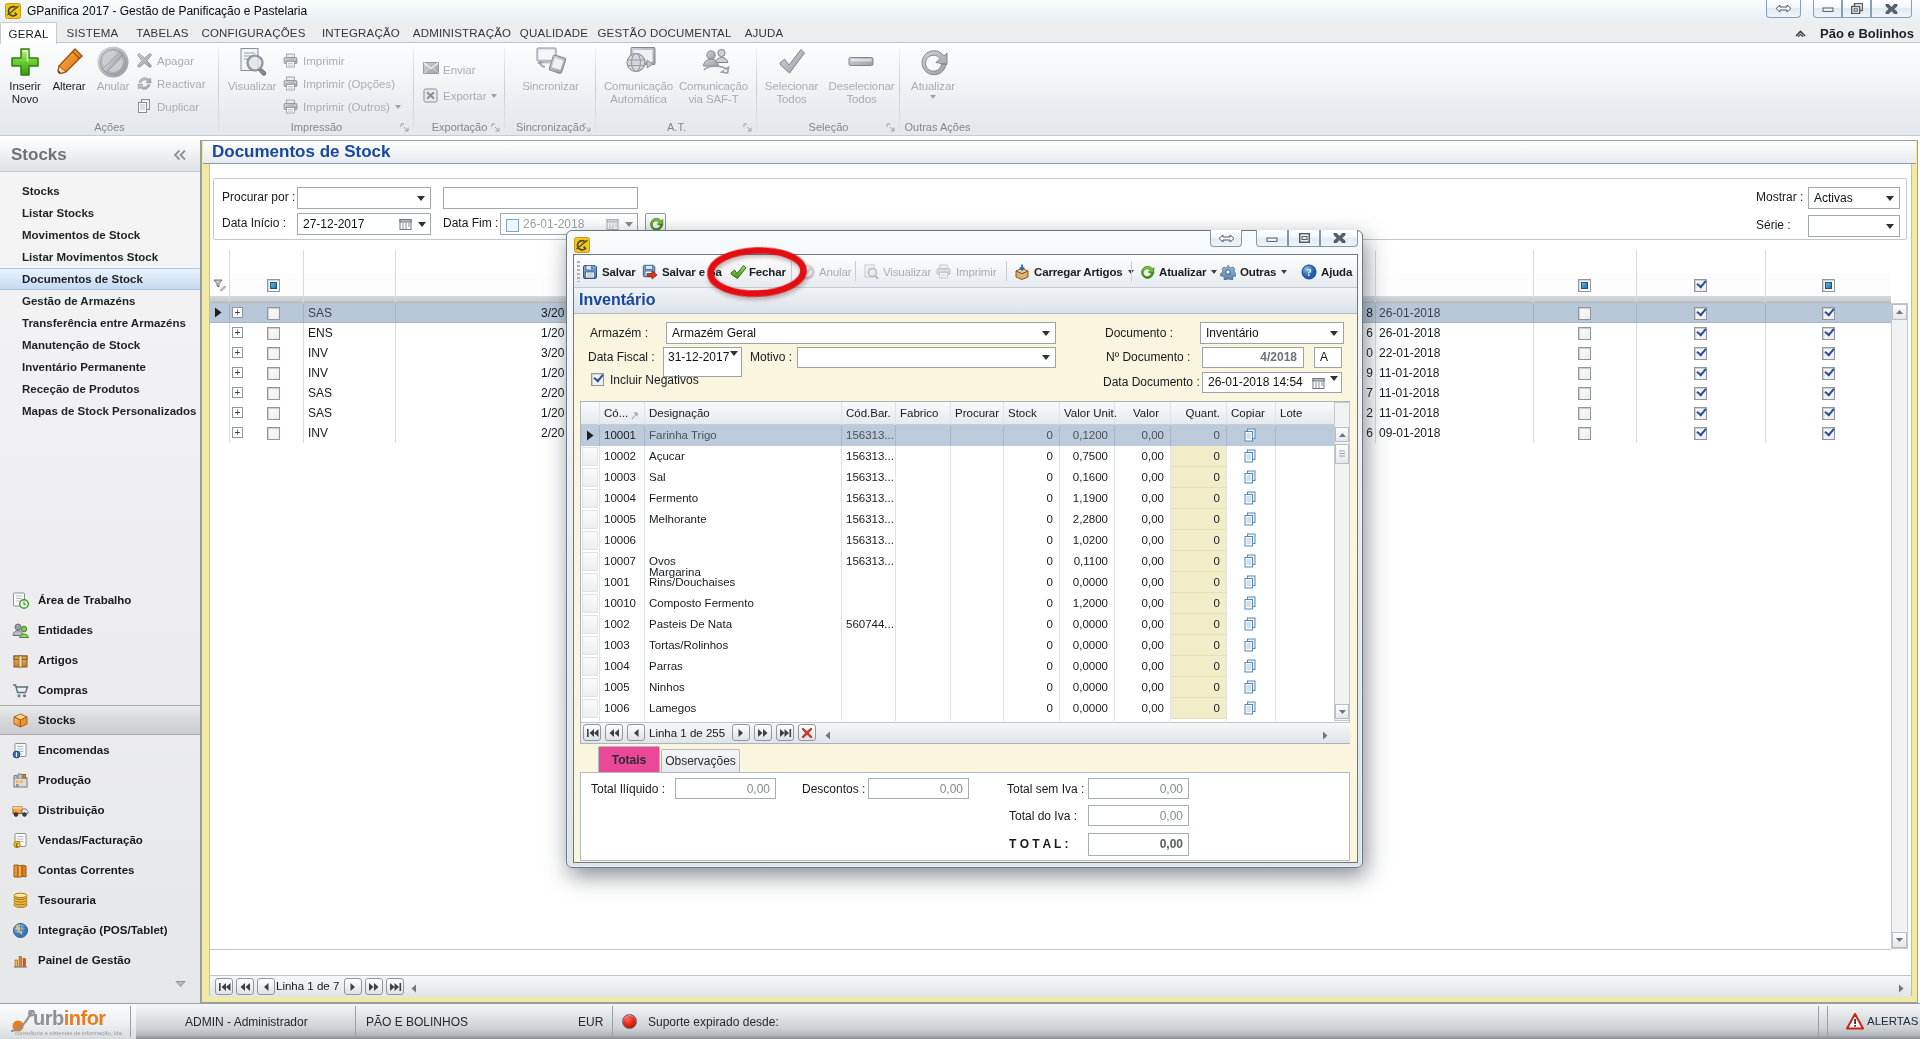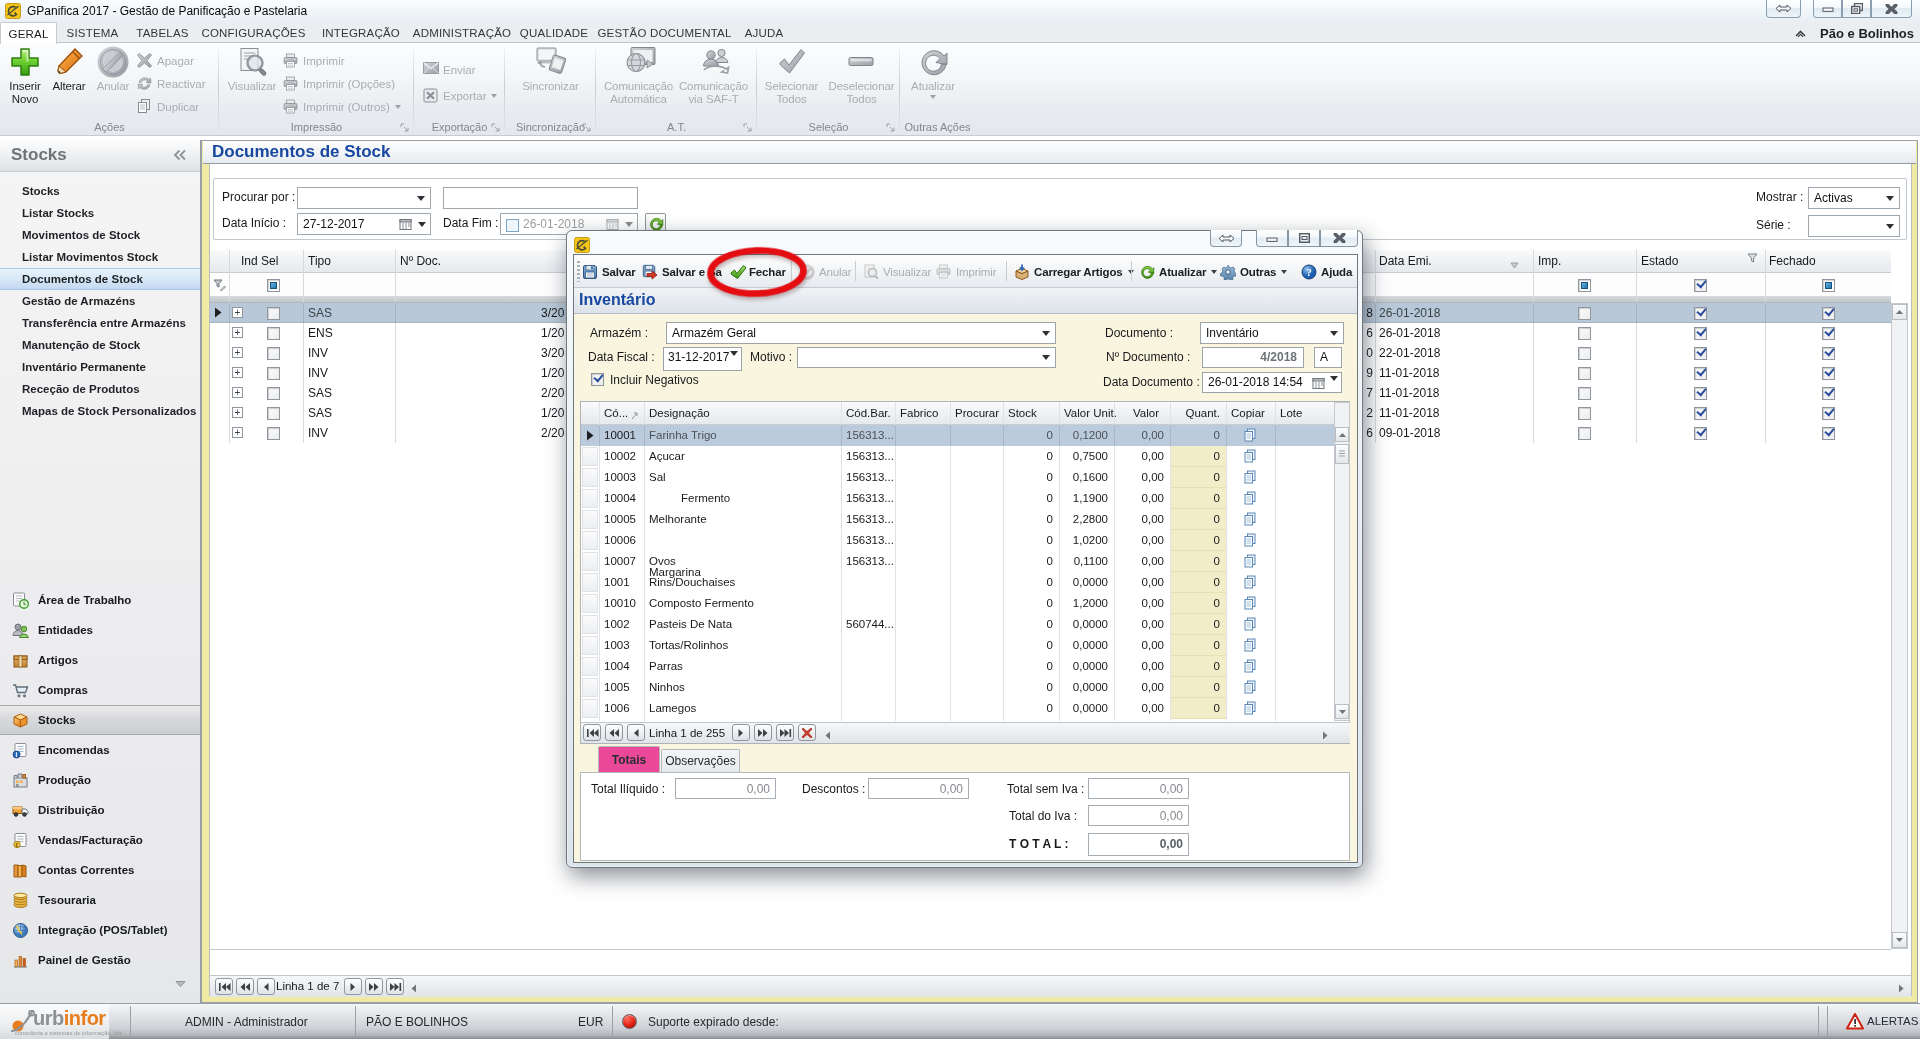--- a/index.html
+++ b/index.html
@@ -154,21 +154,21 @@
 
 
 #annotation { position:absolute; left:698px; top:240px; width:120px; height:66px; z-index:99; pointer-events:none; }
 
 
 #footer { position:absolute; left:0; top:1003px; width:1920px; height:36px;
   background:linear-gradient(180deg,#f4f5f6 0%,#e4e6e9 30%,#cdd1d5 70%,#b4b8bd 88%,#888c91 100%);
   border-top:1px solid #989ea5; }
 .fsep { position:absolute; top:2px; bottom:2px; width:1px; background:#9aa0a6; }
 .ftext { position:absolute; top:11px; font-size:12px; color:#26292d; }
-#footer-logo { position:absolute; left:0; top:0; width:109px; height:100%;
+#footer-logo { position:absolute; left:0; top:0; width:136px; height:100%;
   background:linear-gradient(180deg,#fbfbfc 0%,#eceeef 60%,#d8dbde 100%); }
 </style>
 </head>
 <body>
 
 <div id="titlebar">
   <span id="app-icon"><svg width="16" height="16" viewBox="0 0 16 16">
         <rect x="0.5" y="0.5" width="15" height="15" rx="2" fill="#f6c61b" stroke="#c79a14"></rect>
         <path d="M11.52 4.8 C 7.2 1.92, 3.2 4.8, 3.52 8.8 C 3.84 12.8, 8.8 14.08, 11.52 11.52 L 9.6 9.6" fill="none" stroke="#4a4a35" stroke-width="1.6"></path>
         <path d="M2.4 12 L 13.6 3.2" stroke="#4a4a35" stroke-width="1.1"></path>
@@ -778,35 +778,20 @@
           </div>
         </div>
         <span class="flabel" style="left: 1542px; top: 39px;">Série :</span>
         <div class="finput fcombo" style="left: 1594px; top: 36px; width: 92px;">
           <div class="arrowbox">
             <span class="caret-down"></span>
           </div>
         </div>
       </div>
     <div id="main-grid" style="position: absolute; left: 0px; top: 86px; width: 1701px; height: 747px;">
-        <div class="abs" style="left: 0px; top: 0px; width: 1681px; height: 23px; background: linear-gradient(rgb(249, 250, 251) 0%, rgb(238, 240, 243) 55%, rgb(230, 233, 237) 100%); border-bottom: 1px solid rgb(201, 205, 210);">
-          <span style="position: absolute; left: 31px; top: 4px; color: rgb(23, 25, 28);">Ind Sel</span>
-          <span style="position: absolute; left: 98px; top: 4px; color: rgb(23, 25, 28);">Tipo</span>
-          <span style="position: absolute; left: 190px; top: 4px; color: rgb(23, 25, 28);">Nº Doc.</span>
-          <span style="position: absolute; left: 1169px; top: 4px; color: rgb(23, 25, 28);">Data Emi.</span>
-          <span style="position: absolute; left: 1328px; top: 4px; color: rgb(23, 25, 28);">Imp.</span>
-          <span style="position: absolute; left: 1431px; top: 4px; color: rgb(23, 25, 28);">Estado</span>
-          <span style="position: absolute; left: 1559px; top: 4px; color: rgb(23, 25, 28);">Fechado</span>
-          <div class="abs" style="left: 1300px; top: 8px; width: 9px; height: 7px;"><svg width="9" height="7" viewBox="0 0 9 7">
-              <path d="M1 1 L8 1 L4.5 6 Z" fill="#c9cdd2" stroke="#8b9096" stroke-width=".8"></path>
-            </svg></div>
-          <div class="abs" style="left: 1537px; top: 2px; width: 11px; height: 10px;"><svg width="11" height="10" viewBox="0 0 11 10">
-              <path d="M1 1 h9 l-3.4 4 v4 l-2.2 -1.2 v-2.8 z" fill="#dfe3e7" stroke="#6e747a" stroke-width=".9"></path>
-            </svg></div>
-        </div>
         <div class="abs" style="left: 0px; top: 23px; width: 1681px; height: 24px; background: rgb(253, 253, 254); border-bottom: 1px solid rgb(212, 216, 220);">
           <div class="abs" style="left: 3px; top: 6px; width: 13px; height: 12px;"><svg width="13" height="12" viewBox="0 0 13 12">
               <path d="M1 1 h8 l-3 3.6 v3.4 l-2 -1 v-2.4 z" fill="#c9cdd2" stroke="#5f656c" stroke-width=".9"></path>
               <path d="M8 10.5 l3.5 -3.5 l1 1 l-3.5 3.5 l-1.4 .4 z" fill="#e8eaed" stroke="#5f656c" stroke-width=".7"></path>
             </svg></div>
           <div class="cb indet" style="left: 56.5px; top: 5.5px;"></div>
           <div class="cb indet" style="left: 1367.5px; top: 5.5px;"></div>
           <div class="cb checked" style="left: 1483.5px; top: 5.5px;"></div>
           <div class="cb indet" style="left: 1611.5px; top: 5.5px;"></div>
         </div>
@@ -1132,21 +1117,21 @@
     </div>
     <div id="dlg-form" style="position: absolute; left: 0px; top: 59px; width: 785px; height: 87px;">
         <span class="dlabel" style="left: 16px; top: 12px;">Armazém :</span>
         <div class="dfield" style="left: 92px; top: 8px; width: 390px;">
           <span style="position: absolute; left: 5px; top: 3px; color: rgb(17, 17, 17);">Armazém Geral</span>
           <div class="abs" style="right: 1px; top: 1px; bottom: 1px; width: 16px; display: flex; align-items: center; justify-content: center;">
             <span class="caret-down"></span>
           </div>
         </div>
         <span class="dlabel" style="left: 14px; top: 36px;">Data Fiscal :</span>
-        <div class="dfield" style="left: 89px; top: 33px; width: 79px; height: 24px;">
+        <div class="dfield" style="left: 89px; top: 33px; width: 79px; height: 30px;">
           <span style="position: absolute; left: 4px; top: 2px; color: rgb(17, 17, 17);">31-12-2017</span>
           <div class="abs" style="right: 3px; top: 8px;"><span class="caret-down" style="border-left-width:4px;border-right-width:4px;border-top-width:5px"></span></div>
         </div>
         <span class="dlabel" style="left: 176px; top: 36px;">Motivo :</span>
         <div class="dfield" style="left: 223px; top: 33px; width: 259px; height: 21px;">
           <div class="abs" style="right: 1px; top: 1px; bottom: 1px; width: 16px; display: flex; align-items: center; justify-content: center;">
             <span class="caret-down"></span>
           </div>
         </div>
         <div class="cb checked" style="left: 16.5px; top: 58.5px;"></div>
@@ -1261,21 +1246,21 @@
           <div class="abs" style="left: 662px; top: 3px; width: 14px; height: 14px;"><svg width="14" height="14" viewBox="0 0 14 14">
               <rect x="4.5" y="1" width="7.5" height="9.5" fill="#eef4f9" stroke="#5b87b5"></rect>
               <rect x="2" y="3.5" width="7.5" height="9.5" fill="#fbfdfe" stroke="#5b87b5"></rect>
               <path d="M3.5 6h4.5 M3.5 8h4.5 M3.5 10h4.5" stroke="#9dbcd8" stroke-width=".9"></path>
             </svg></div>
         </div>
         <div class="abs" style="font-size: 11.5px; left: 0px; top: 86px; width: 753px; height: 21px;">
           <div class="abs" style="left: 1px; top: 1px; width: 16px; height: 19px; background: linear-gradient(rgb(251, 251, 252), rgb(236, 238, 240)); border: 1px solid rgb(224, 227, 230);"></div>
           <div class="abs" style="left: 590px; top: 0px; width: 55px; height: 21px; background: rgb(242, 237, 201); border-bottom: 1px solid rgb(230, 224, 180);"></div>
           <span style="position: absolute; left: 23px; top: 4px; color: rgb(23, 25, 28);">10004</span>
-          <span style="position: absolute; left: 68px; top: 4px; color: rgb(23, 25, 28); margin-left: 32px;">Fermento</span>
+          <span style="position: absolute; left: 68px; top: 4px; color: rgb(23, 25, 28);">Fermento</span>
           <span style="position: absolute; left: 265px; top: 4px; color: rgb(23, 25, 28);">156313...</span>
           <span style="position: absolute; left: 422px; width: 50px; text-align: right; top: 4px; color: rgb(23, 25, 28);">0</span>
           <span style="position: absolute; left: 478px; width: 49px; text-align: right; top: 4px; color: rgb(23, 25, 28);">1,1900</span>
           <span style="position: absolute; left: 533px; width: 50px; text-align: right; top: 4px; color: rgb(23, 25, 28);">0,00</span>
           <span style="position: absolute; left: 589px; width: 50px; text-align: right; top: 4px; color: rgb(23, 25, 28);">0</span>
           <div class="abs" style="left: 662px; top: 3px; width: 14px; height: 14px;"><svg width="14" height="14" viewBox="0 0 14 14">
               <rect x="4.5" y="1" width="7.5" height="9.5" fill="#eef4f9" stroke="#5b87b5"></rect>
               <rect x="2" y="3.5" width="7.5" height="9.5" fill="#fbfdfe" stroke="#5b87b5"></rect>
               <path d="M3.5 6h4.5 M3.5 8h4.5 M3.5 10h4.5" stroke="#9dbcd8" stroke-width=".9"></path>
             </svg></div>

